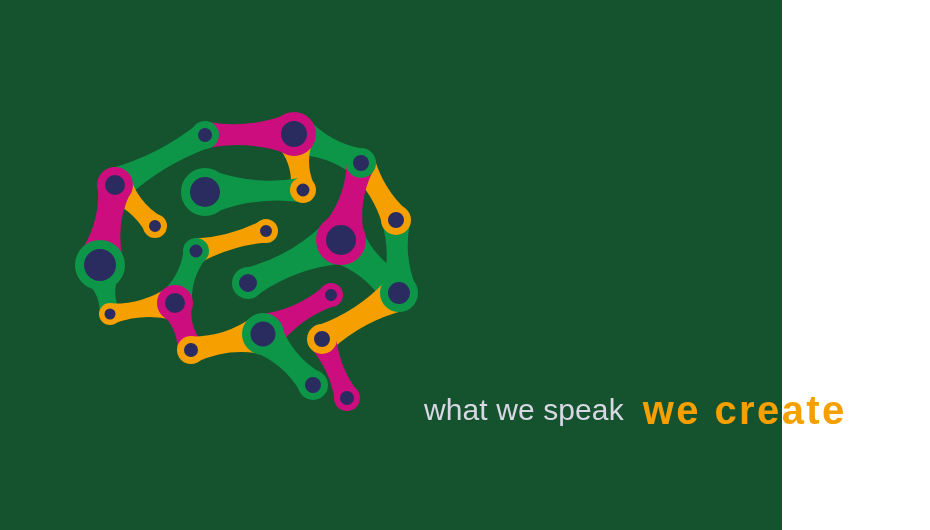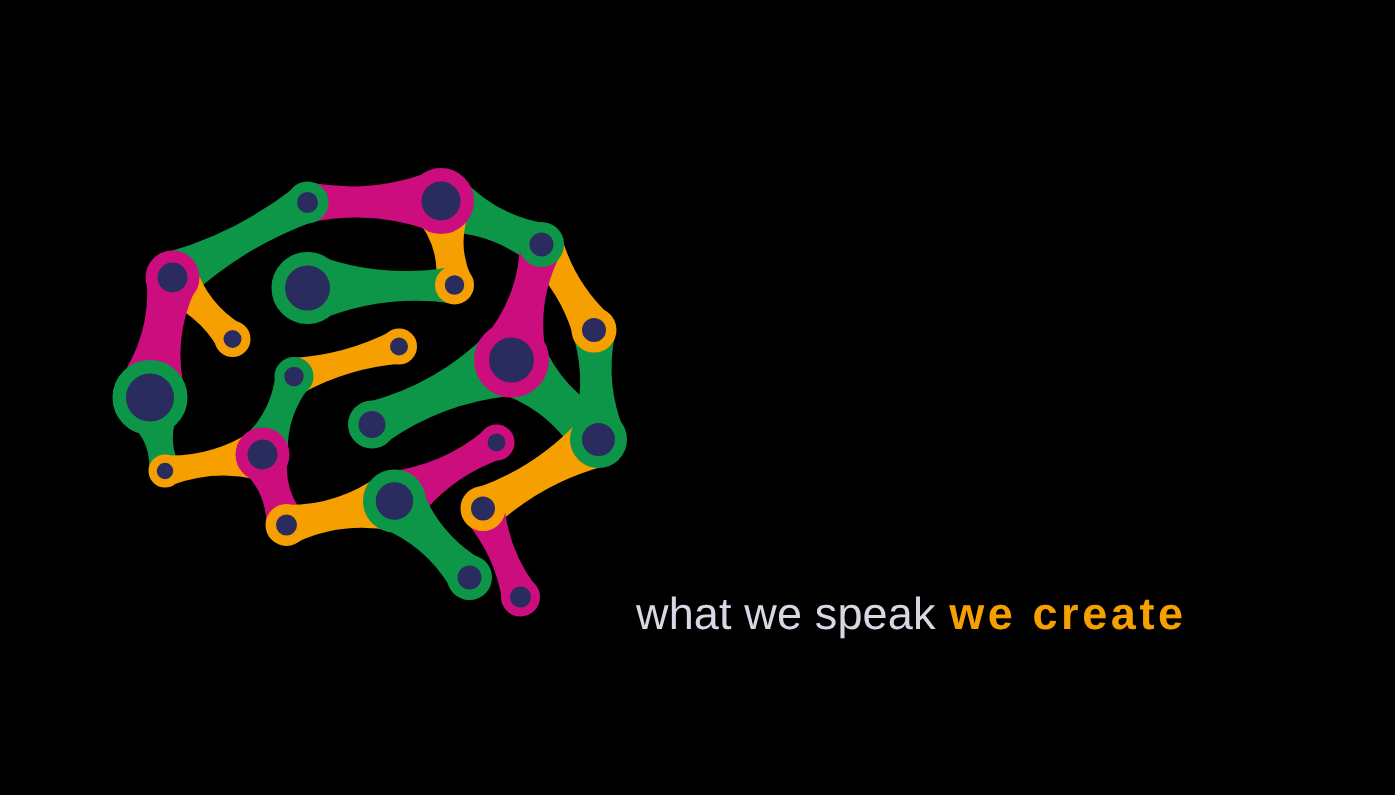--- a/index.html
+++ b/index.html
@@ -7,23 +7,23 @@
     padding: 0;
   }
   body {
     width: 930px;
     height: 530px;
     overflow: hidden;
     font-family: "Liberation Sans", sans-serif;
   }
   #stage {
     position: relative;
-    width: 930px;
+    width: 782px;
     height: 530px;
-    background: #000000;
+    background: #14532d;
   }
   #logo-mark {
     position: absolute;
     left: 55px;
     top: 95px;
     width: 400px;
     height: 345px;
   }
   #logo-mark svg {
     display: block;
@@ -41,25 +41,25 @@
   }
   .tagline-light {
     font-family: "Liberation Sans", sans-serif;
     font-size: 30px;
     font-weight: 300;
     color: #d8d8e4;
     letter-spacing: 0.1px;
   }
   .tagline-bold {
     font-family: "Liberation Sans", sans-serif;
-    font-size: 30px;
+    font-size: 40px;
     font-weight: bold;
     color: #f5a000;
     letter-spacing: 2.4px;
-    margin-left: 9px;
+    margin-left: 19px;
   }
 </style>
 </head>
 <body>
 
 <div id="stage">
 
   <div id="logo-mark">
     <svg id="logo-svg" viewBox="55 95 400 345" xmlns="http://www.w3.org/2000/svg">
         <g>

